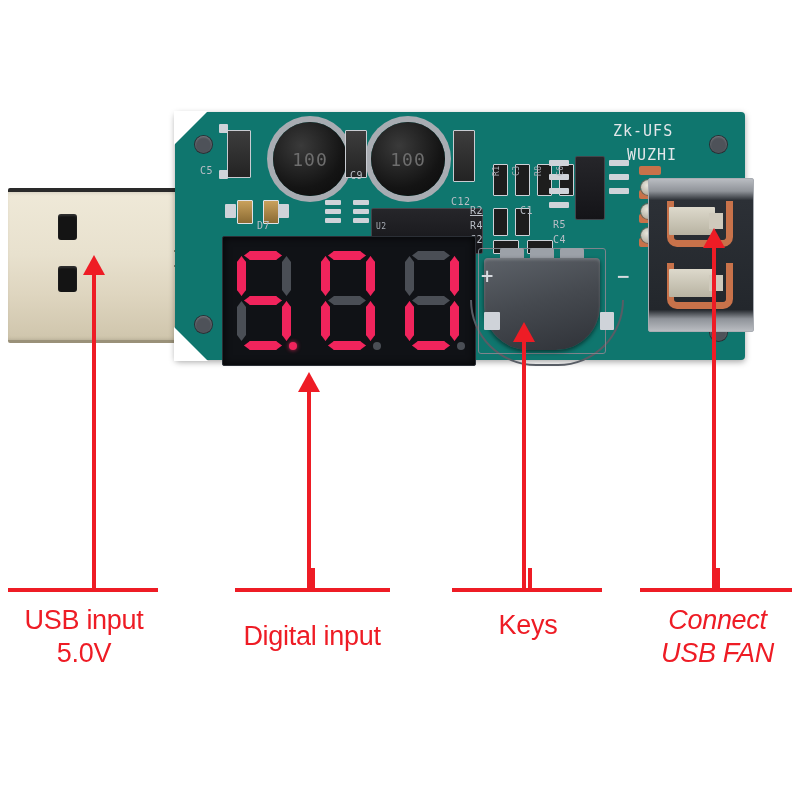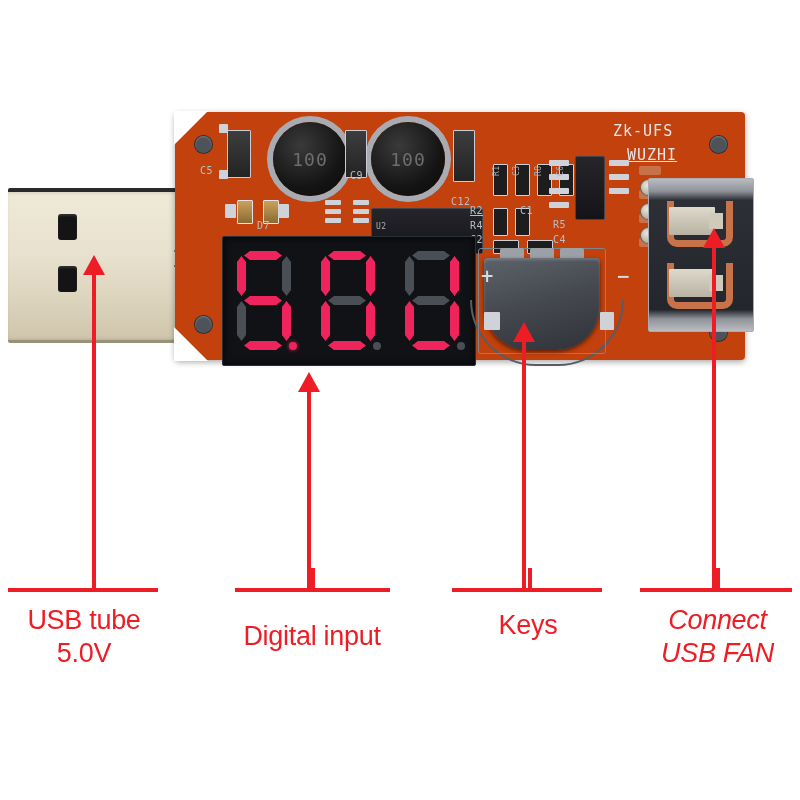--- a/index.html
+++ b/index.html
@@ -32,21 +32,21 @@
     background:transparent;
   }
   .usb-neck{
     position:absolute;left:182px;top:193px;width:26px;height:138px;
     background:linear-gradient(180deg,#d9d2bd,#b9b09a);
   }
 
   
   .pcb{
     position:absolute;left:175px;top:112px;width:570px;height:248px;
-    background:#c2410c;
+    background:#0f766e;
     border-radius:4px;
     box-shadow:0 2px 6px rgba(0,0,0,.35);
   }
   .pcb::before{ 
     content:"";position:absolute;left:-1px;top:-1px;width:34px;height:34px;
     background:#ffffff;clip-path:polygon(0 0,100% 0,0 100%);
   }
   .pcb::after{ 
     content:"";position:absolute;left:-1px;bottom:-1px;width:34px;height:34px;
     background:#ffffff;clip-path:polygon(0 100%,100% 100%,0 0);
@@ -197,21 +197,21 @@
 
   <div class="pcb-edge-left"></div>
   <div class="pcb">
 
     <div class="hole" style="left:20px;top:24px;"></div>
     <div class="hole" style="left:20px;top:204px;"></div>
     <div class="hole" style="left:535px;top:24px;"></div>
     <div class="hole" style="left:535px;top:212px;"></div>
 
     <div class="silk big" style="left:438px;top:10px;">Zk-UFS</div>
-    <div class="silk big" style="left:452px;top:34px;text-decoration:underline;">WUZHI</div>
+    <div class="silk big" style="left:452px;top:34px;">WUZHI</div>
 
     <div class="inductor" style="left:98px;top:10px;">100</div>
     <div class="inductor" style="left:196px;top:10px;">100</div>
 
     <div class="cap" style="left:52px;top:18px;width:22px;height:46px;"></div>
     <div class="cap" style="left:170px;top:18px;width:20px;height:46px;"></div>
     <div class="cap" style="left:278px;top:18px;width:20px;height:50px;"></div>
     <div class="pad" style="left:44px;top:12px;width:9px;height:9px;"></div>
     <div class="pad" style="left:44px;top:58px;width:9px;height:9px;"></div>
 
@@ -334,21 +334,21 @@
       <div class="blade"></div>
       <div class="tip"></div>
     </div>
   </div>
 
   <div id="annotations">
       <div class="ann-red hline" style="left: 8px; top: 588px; width: 150px;"></div>
       <div class="ann-red vline" style="left: 92px; top: 568px; height: 20px;"></div>
       <div class="ann-red vline" style="left: 92px; top: 271px; height: 317px;"></div>
       <div class="arrowhead" style="left: 83px; top: 255px;"></div>
-      <div class="label" style="left: 8px; top: 604px; width: 152px;">USB tube
+      <div class="label" style="left: 8px; top: 604px; width: 152px;">USB input
 5.0V</div>
       <div class="ann-red hline" style="left: 235px; top: 588px; width: 155px;"></div>
       <div class="ann-red vline" style="left: 311px; top: 568px; height: 20px;"></div>
       <div class="ann-red vline" style="left: 307px; top: 388px; height: 200px;"></div>
       <div class="arrowhead" style="left: 298px; top: 372px;"></div>
       <div class="label" style="left: 232px; top: 620px; width: 160px;">Digital input</div>
       <div class="ann-red hline" style="left: 452px; top: 588px; width: 150px;"></div>
       <div class="ann-red vline" style="left: 528px; top: 568px; height: 20px;"></div>
       <div class="ann-red vline" style="left: 522px; top: 338px; height: 250px;"></div>
       <div class="arrowhead" style="left: 513px; top: 322px;"></div>

